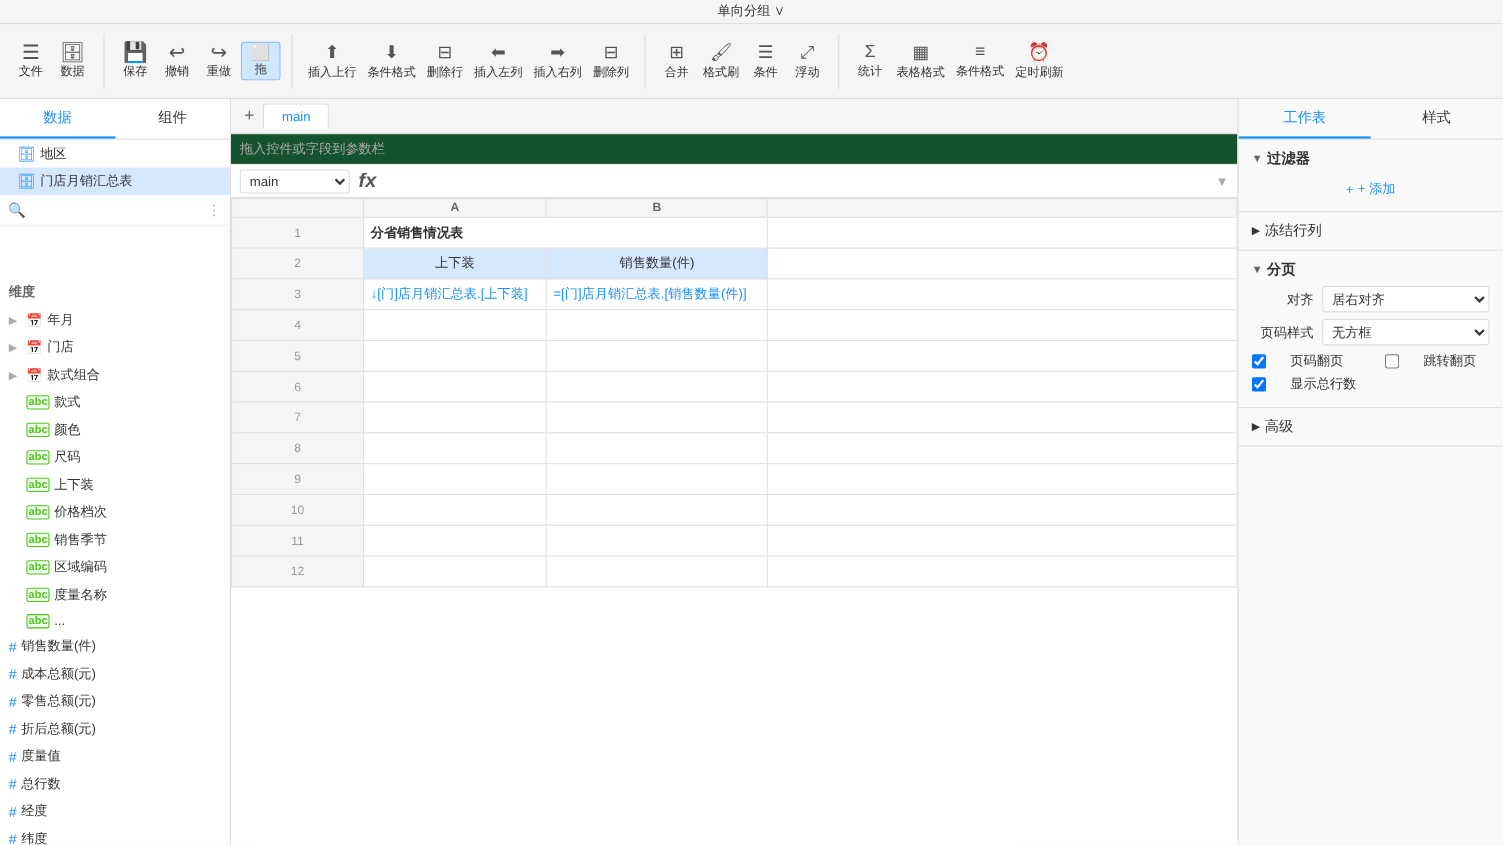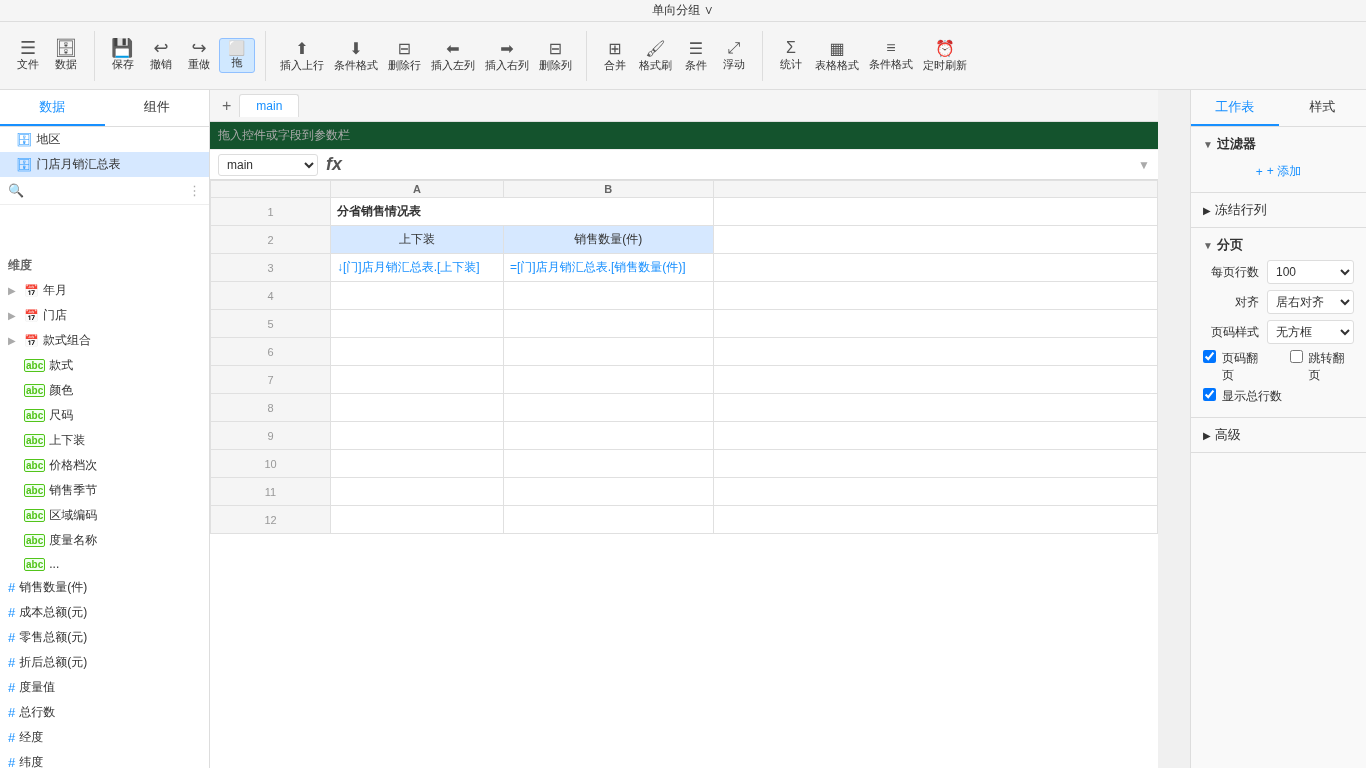--- a/index.html
+++ b/index.html
@@ -285,26 +285,25 @@
       color: #333;
       font-weight: normal;
     }
     .cell-formula {
       font-size: 11px;
       color: #333;
     }
 
     
     .right-sidebar {
-      width: 176px;
+      width: 241px;
       background: #f9f9f9;
       border-left: 1px solid #ddd;
       display: flex;
       flex-direction: column;
-      margin-left: 32px;
     }
     .right-sidebar-tabs {
       display: flex;
       border-bottom: 1px solid #ddd;
     }
     .right-sidebar-tab {
       flex: 1;
       text-align: center;
       padding: 8px 4px;
       cursor: pointer;
@@ -356,22 +355,22 @@
       flex: 1;
       border: 1px solid #ddd;
       border-radius: 3px;
       padding: 3px 4px;
       font-size: 12px;
       background: #fff;
       color: #333;
     }
     .checkbox-row {
       display: flex;
-      align-items: flex-start;
-      gap: 6px;
+      align-items: center;
+      gap: 22px;
       margin-bottom: 4px;
     }
     .checkbox-row input[type=checkbox] { cursor: pointer; }
     .checkbox-row label { font-size: 12px; color: #333; cursor: pointer; }
     .collapse-section-header {
       display: flex;
       align-items: center;
       gap: 4px;
       cursor: pointer;
       padding: 8px 12px;
@@ -750,26 +749,20 @@
       <span class="arrow">▶</span>
       <span>冻结行列</span>
     </div>
 
     <div class="right-panel-section">
       <div class="right-panel-section-header">
         <span class="arrow">▼</span>
         <span class="section-title">分页</span>
       </div>
 
-      <div class="panel-row">
-        <span class="panel-label">每页行数</span>
-        <select class="panel-select">
-          <option>100</option>
-        </select>
-      </div>
 
       <div class="panel-row">
         <span class="panel-label">对齐</span>
         <select class="panel-select">
           <option>居右对齐</option>
         </select>
       </div>
 
       <div class="panel-row">
         <span class="panel-label">页码样式</span>

